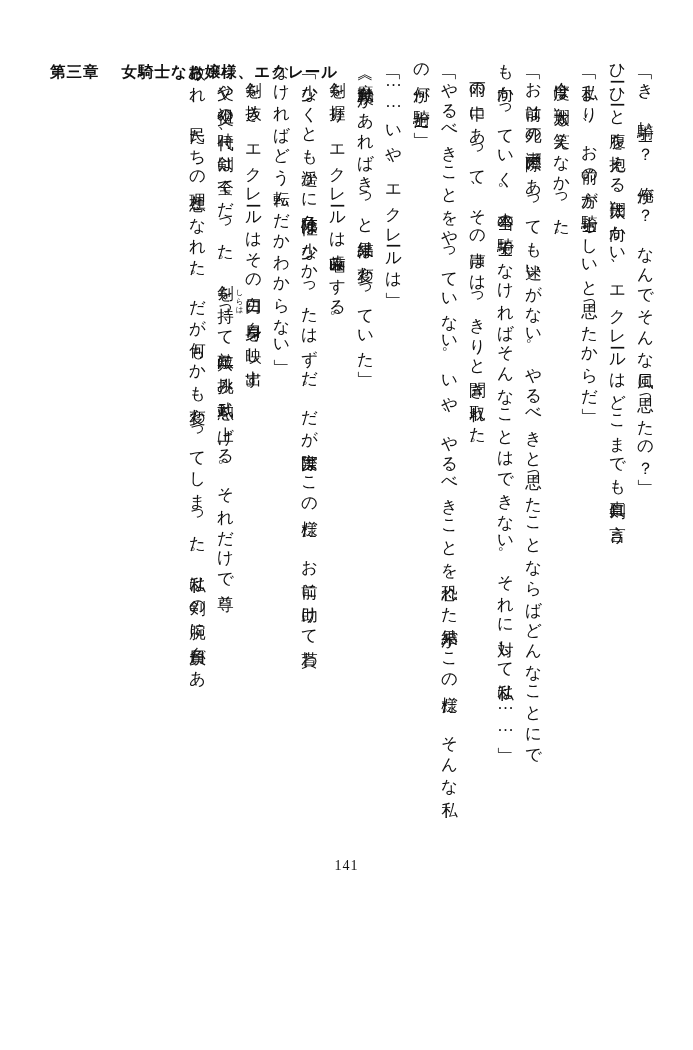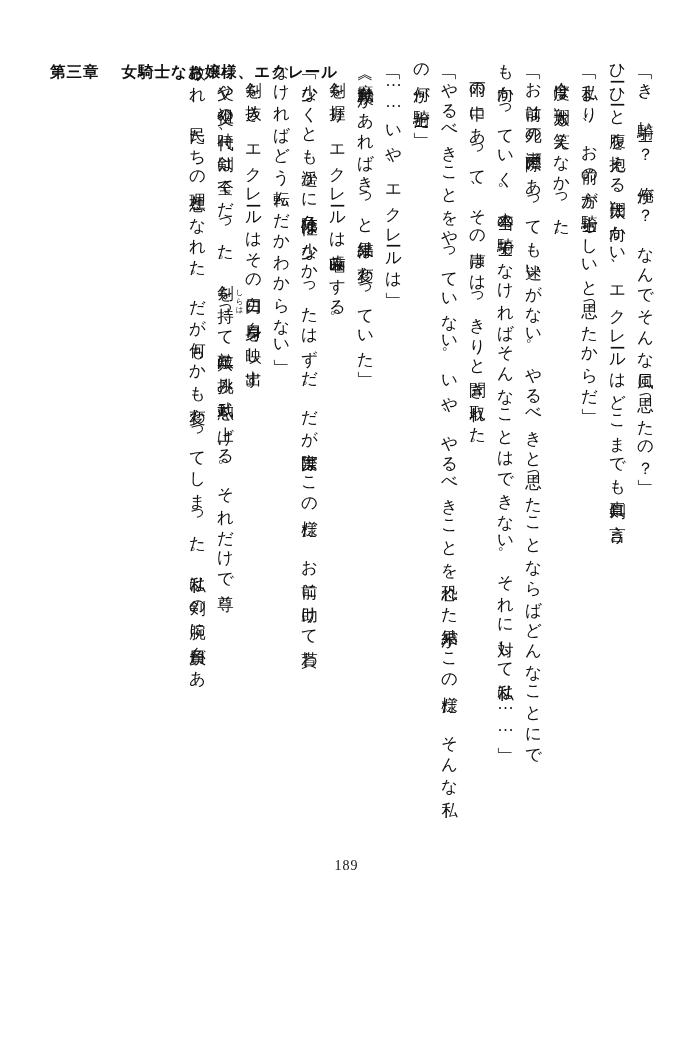--- a/index.html
+++ b/index.html
@@ -130,15 +130,15 @@
     <div class="vline indent">「……いや、エクレールは」</div>
     <div class="vline indent">《魔動杖》があればきっと結果は変わっていた」</div>
     <div class="vline indent">剣を握り、エクレールは歯噛みする。</div>
     <div class="vline indent">「少なくとも遥かに危険性は少なかったはずだ。だが実際はこの様だ。お前に助けて貰わ</div>
     <div class="vline">なければどう転んだかわからない」</div>
     <div class="vline indent">剣を抜き、エクレールはその<span class="ruby-wrap"><span class="rb">白刃</span><span class="rt">しらは</span></span>に自身を映し出す。</div>
     <div class="vline indent">「父や祖父の時代、剣は全てだった。剣を持って敵兵に挑み武勲を上げる。それだけで尊</div>
     <div class="vline">敬され、民たちの理想となれた。だが何もかも変わってしまった。私は剣の腕に自負があ</div>
   </div>
 
-  <div class="footer">189</div>
+  <div class="footer">141</div>
 
 </div>
 
 </body></html>

